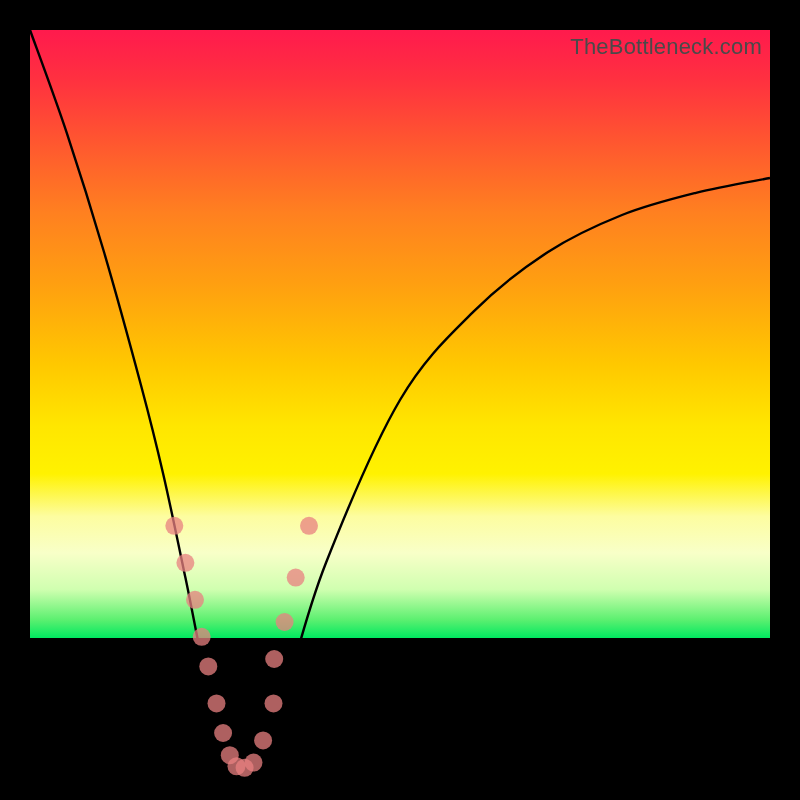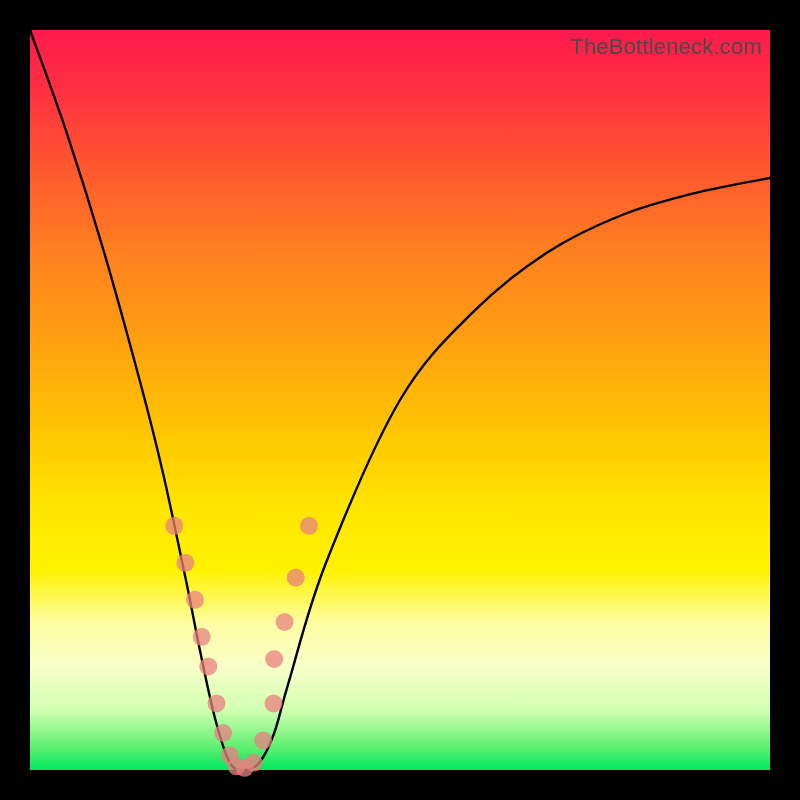--- a/index.html
+++ b/index.html
@@ -15,21 +15,21 @@
     position: relative;
     width: 800px;
     height: 800px;
     background: #000;
   }
   #plot-area {
     position: absolute;
     left: 30px;
     top: 30px;
     width: 740px;
-    height: 740px;
+    height: 608px;
     background: linear-gradient(to bottom,
       #ff1a4d 0%,
       #ff3040 8%,
       #ff5530 18%,
       #ff8020 30%,
       #ffa010 42%,
       #ffc800 55%,
       #ffe600 65%,
       #fff200 73%,
       #fdfda0 80%,

